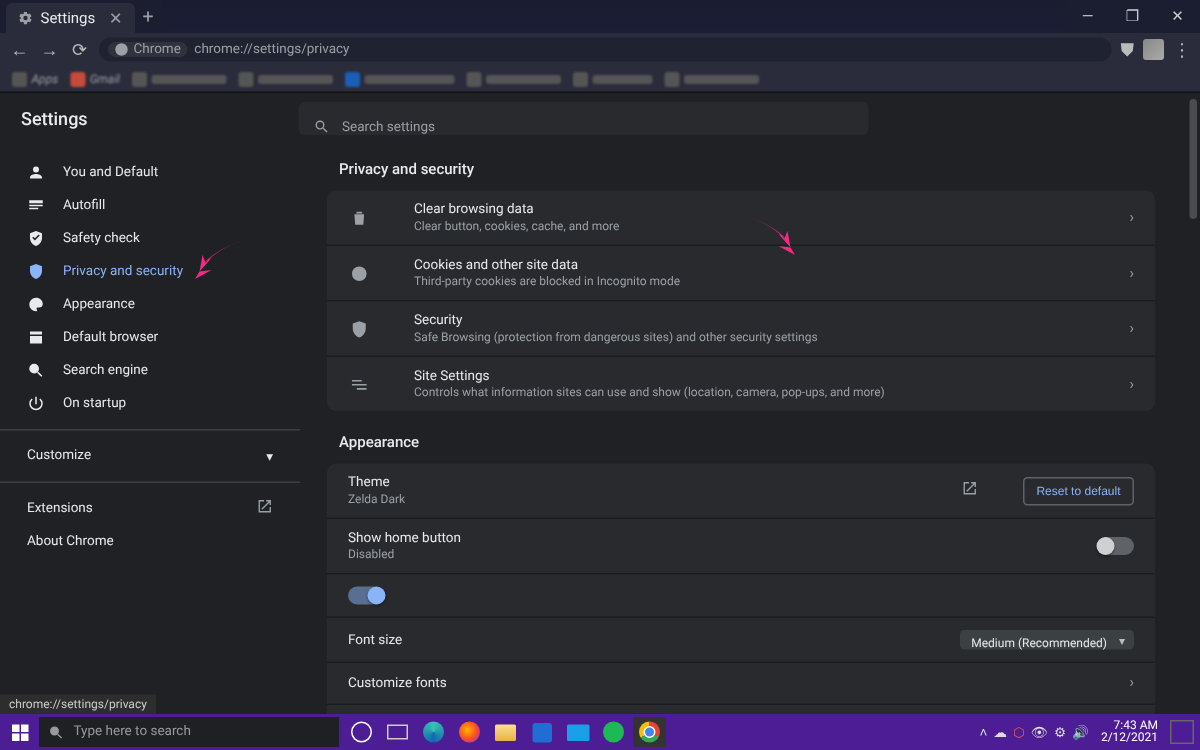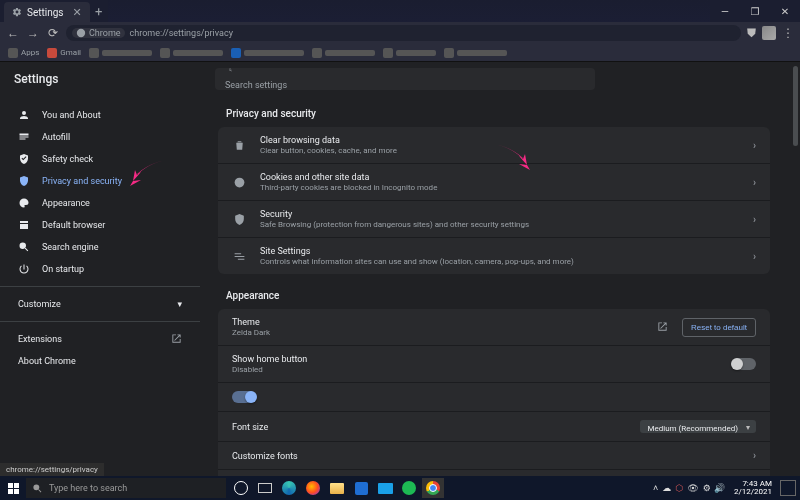--- a/index.html
+++ b/index.html
@@ -37,50 +37,50 @@
   .toolbar .nav-btn { color:#bbb; font-size:12px; width:14px; text-align:center; }
   .omnibox { flex:1; height:16px; background:#1f2230; border-radius:8px; display:flex; align-items:center; padding:0 6px; color:var(--text-secondary); font-size:9px; gap:5px; }
   .omnibox .chip { background:#30323e; padding:0 4px; border-radius:8px; display:flex; align-items:center; gap:3px; }
   .chrome-icon { width:10px; height:10px; fill:#9aa0a6; }
   .toolbar .right-icons { display:flex; gap:6px; align-items:center; }
   .toolbar .right-icons span { color:#bbb; font-size:12px; }
   .avatar-square { width:14px; height:14px; background:linear-gradient(135deg,#888,#aaa); border-radius:2px; filter:blur(0.5px); }
 
   
   .bookmarks { height:18px; background:var(--bg-toolbar); border-bottom:1px solid #111; display:flex; align-items:center; gap:8px; padding:0 8px; font-size:8px; color:var(--text-secondary); }
-  .bookmarks .bk { display:flex; align-items:center; gap:3px; filter:blur(0.6px); }
+  .bookmarks .bk { display:flex; align-items:center; gap:3px; filter:blur(0.6px);font-style:italic; }
   .bk-icon { width:10px; height:10px; background:#555; border-radius:2px; }
 
   
   .content { flex:1; background:var(--bg-dark); display:flex; position:relative; overflow:hidden; }
 
   
   .settings-top { position:absolute; top:0; left:0; right:0; height:34px; display:flex; align-items:center; padding:0 14px; }
   .settings-top .title { font-size:12px; font-weight:500; color:#e8eaed; }
-  .settings-top .search { margin-left:auto; margin-right:auto; position:absolute; left:215px; width:380px; height:22px; background:var(--bg-card); border-radius:4px; display:flex; align-items:flex-start; padding:0 10px; gap:8px; color:var(--text-secondary); font-size:9px;flex-direction:column; }
+  .settings-top .search { margin-left:auto; margin-right:auto; position:absolute; left:199px; width:380px; height:22px; background:var(--bg-card); border-radius:4px; display:flex; align-items:flex-end; padding:0 10px; gap:8px; color:var(--text-secondary); font-size:9px; }
   .search svg { width:11px; height:11px; fill:#9aa0a6; }
 
   
   .sidebar { width:200px; padding-top:42px; display:flex; flex-direction:column; }
   .nav-item { display:flex; align-items:center; gap:12px; height:22px; padding:0 18px; color:var(--text-primary); font-size:9px; cursor:pointer; }
   .nav-item.active { color:var(--accent-blue); }
   .nav-item .nav-icon { width:12px; height:12px; display:flex; align-items:center; justify-content:center; }
   .nav-item .nav-icon svg { width:12px; height:12px; fill:currentColor; }
   .nav-divider { height:1px; background:var(--border); margin:6px 0; }
   .nav-item.adv { justify-content:space-between; padding-right:18px; color:var(--text-primary); }
   .nav-item .ext-launch { margin-left:auto; }
   .nav-item.plain { color:var(--text-primary); }
 
   
   .main { flex:1; padding:42px 30px 0 18px; overflow-y:auto; position:relative; }
   .main::-webkit-scrollbar { width:8px; }
   .main .scrollerfake { position:absolute; right:2px; top:4px; width:5px; height:80px; background:#4a4d50; border-radius:3px; }
   .section-title { font-size:10px; font-weight:500; color:#e8eaed; margin:4px 0 8px 8px; }
   .card { background:var(--bg-card); border-radius:6px; margin-bottom:16px; }
-  .row { display:flex; align-items:center; padding:8px 14px; gap:14px; border-bottom:1px solid #1b1c1f; position:relative; }
+  .row { display:flex; align-items:center; padding:8px 14px; gap:30px; border-bottom:1px solid #1b1c1f; position:relative; }
   .row:last-child { border-bottom:none; }
   .row .row-icon { width:14px; display:flex; align-items:center; justify-content:center; color:var(--text-secondary); }
   .row .row-icon svg { width:13px; height:13px; fill:#9aa0a6; }
   .row-text { flex:1; }
   .row-title { font-size:9px; color:#e8eaed; }
   .row-sub { font-size:8px; color:var(--text-secondary); margin-top:1px; }
   .row-chevron { color:var(--text-secondary); font-size:10px; }
   .row-launch svg { width:11px; height:11px; fill:#9aa0a6; }
   .btn-outline { border:1px solid #5f6368; border-radius:3px; padding:4px 8px; font-size:8px; color:var(--accent-blue); background:transparent; cursor:pointer; }
   .toggle { width:24px; height:12px; border-radius:6px; position:relative; }
@@ -93,21 +93,21 @@
 
   
   .arrow { position:absolute; z-index:50; }
   .arrow svg { width:50px; height:28px; }
   .arrow svg path { fill:var(--arrow-pink); }
 
   
   .status-tooltip { position:absolute; bottom:0; left:0; background:#2d2d2d; color:#ccc; font-size:8px; padding:2px 6px; }
 
   
-  .taskbar { height:24px; background:#0f172a; display:flex; align-items:center; color:#fff; font-size:9px; }
+  .taskbar { height:24px; background:#4c1d95; display:flex; align-items:center; color:#fff; font-size:9px; }
   .taskbar .start { width:26px; display:flex; align-items:center; justify-content:center; }
   .win-logo { display:grid; grid-template-columns:5px 5px; grid-template-rows:5px 5px; gap:1px; }
   .win-logo span { background:#fff; }
   .taskbar .search-box { width:200px; height:20px; background:#1e2024; display:flex; align-items:center; gap:6px; padding:0 6px; color:#999; margin-right:4px; }
   .taskbar .search-box svg { width:11px; height:11px; fill:#999; }
   .task-icons { display:flex; align-items:center; gap:2px; }
   .task-icons .ticon { width:22px; height:20px; display:flex; align-items:center; justify-content:center; }
   .tray { margin-left:auto; display:flex; align-items:center; gap:4px; padding:0 4px; }
   .tray .t { font-size:9px; color:#ddd; }
   .tray .clock { text-align:right; line-height:1; font-size:8px; padding:0 4px; }
@@ -203,21 +203,21 @@
     </div>
   </div>
 
   <div class="sidebar">
     <div class="nav-item">
       <span class="nav-icon">
           <svg viewBox="0 0 24 24">
             <path d="M12 12a4 4 0 1 0-4-4 4 4 0 0 0 4 4zm0 2c-3 0-8 1.5-8 4.5V20h16v-1.5c0-3-5-4.5-8-4.5z"></path>
           </svg>
         </span>
-      <span>You and About</span>
+      <span>You and Default</span>
     </div>
     <div class="nav-item">
       <span class="nav-icon">
           <svg viewBox="0 0 24 24">
             <path d="M3 5h18v4H3zM3 11h18v2H3zM3 15h12v2H3z"></path>
           </svg>
         </span>
       <span>Autofill</span>
     </div>
     <div class="nav-item">

